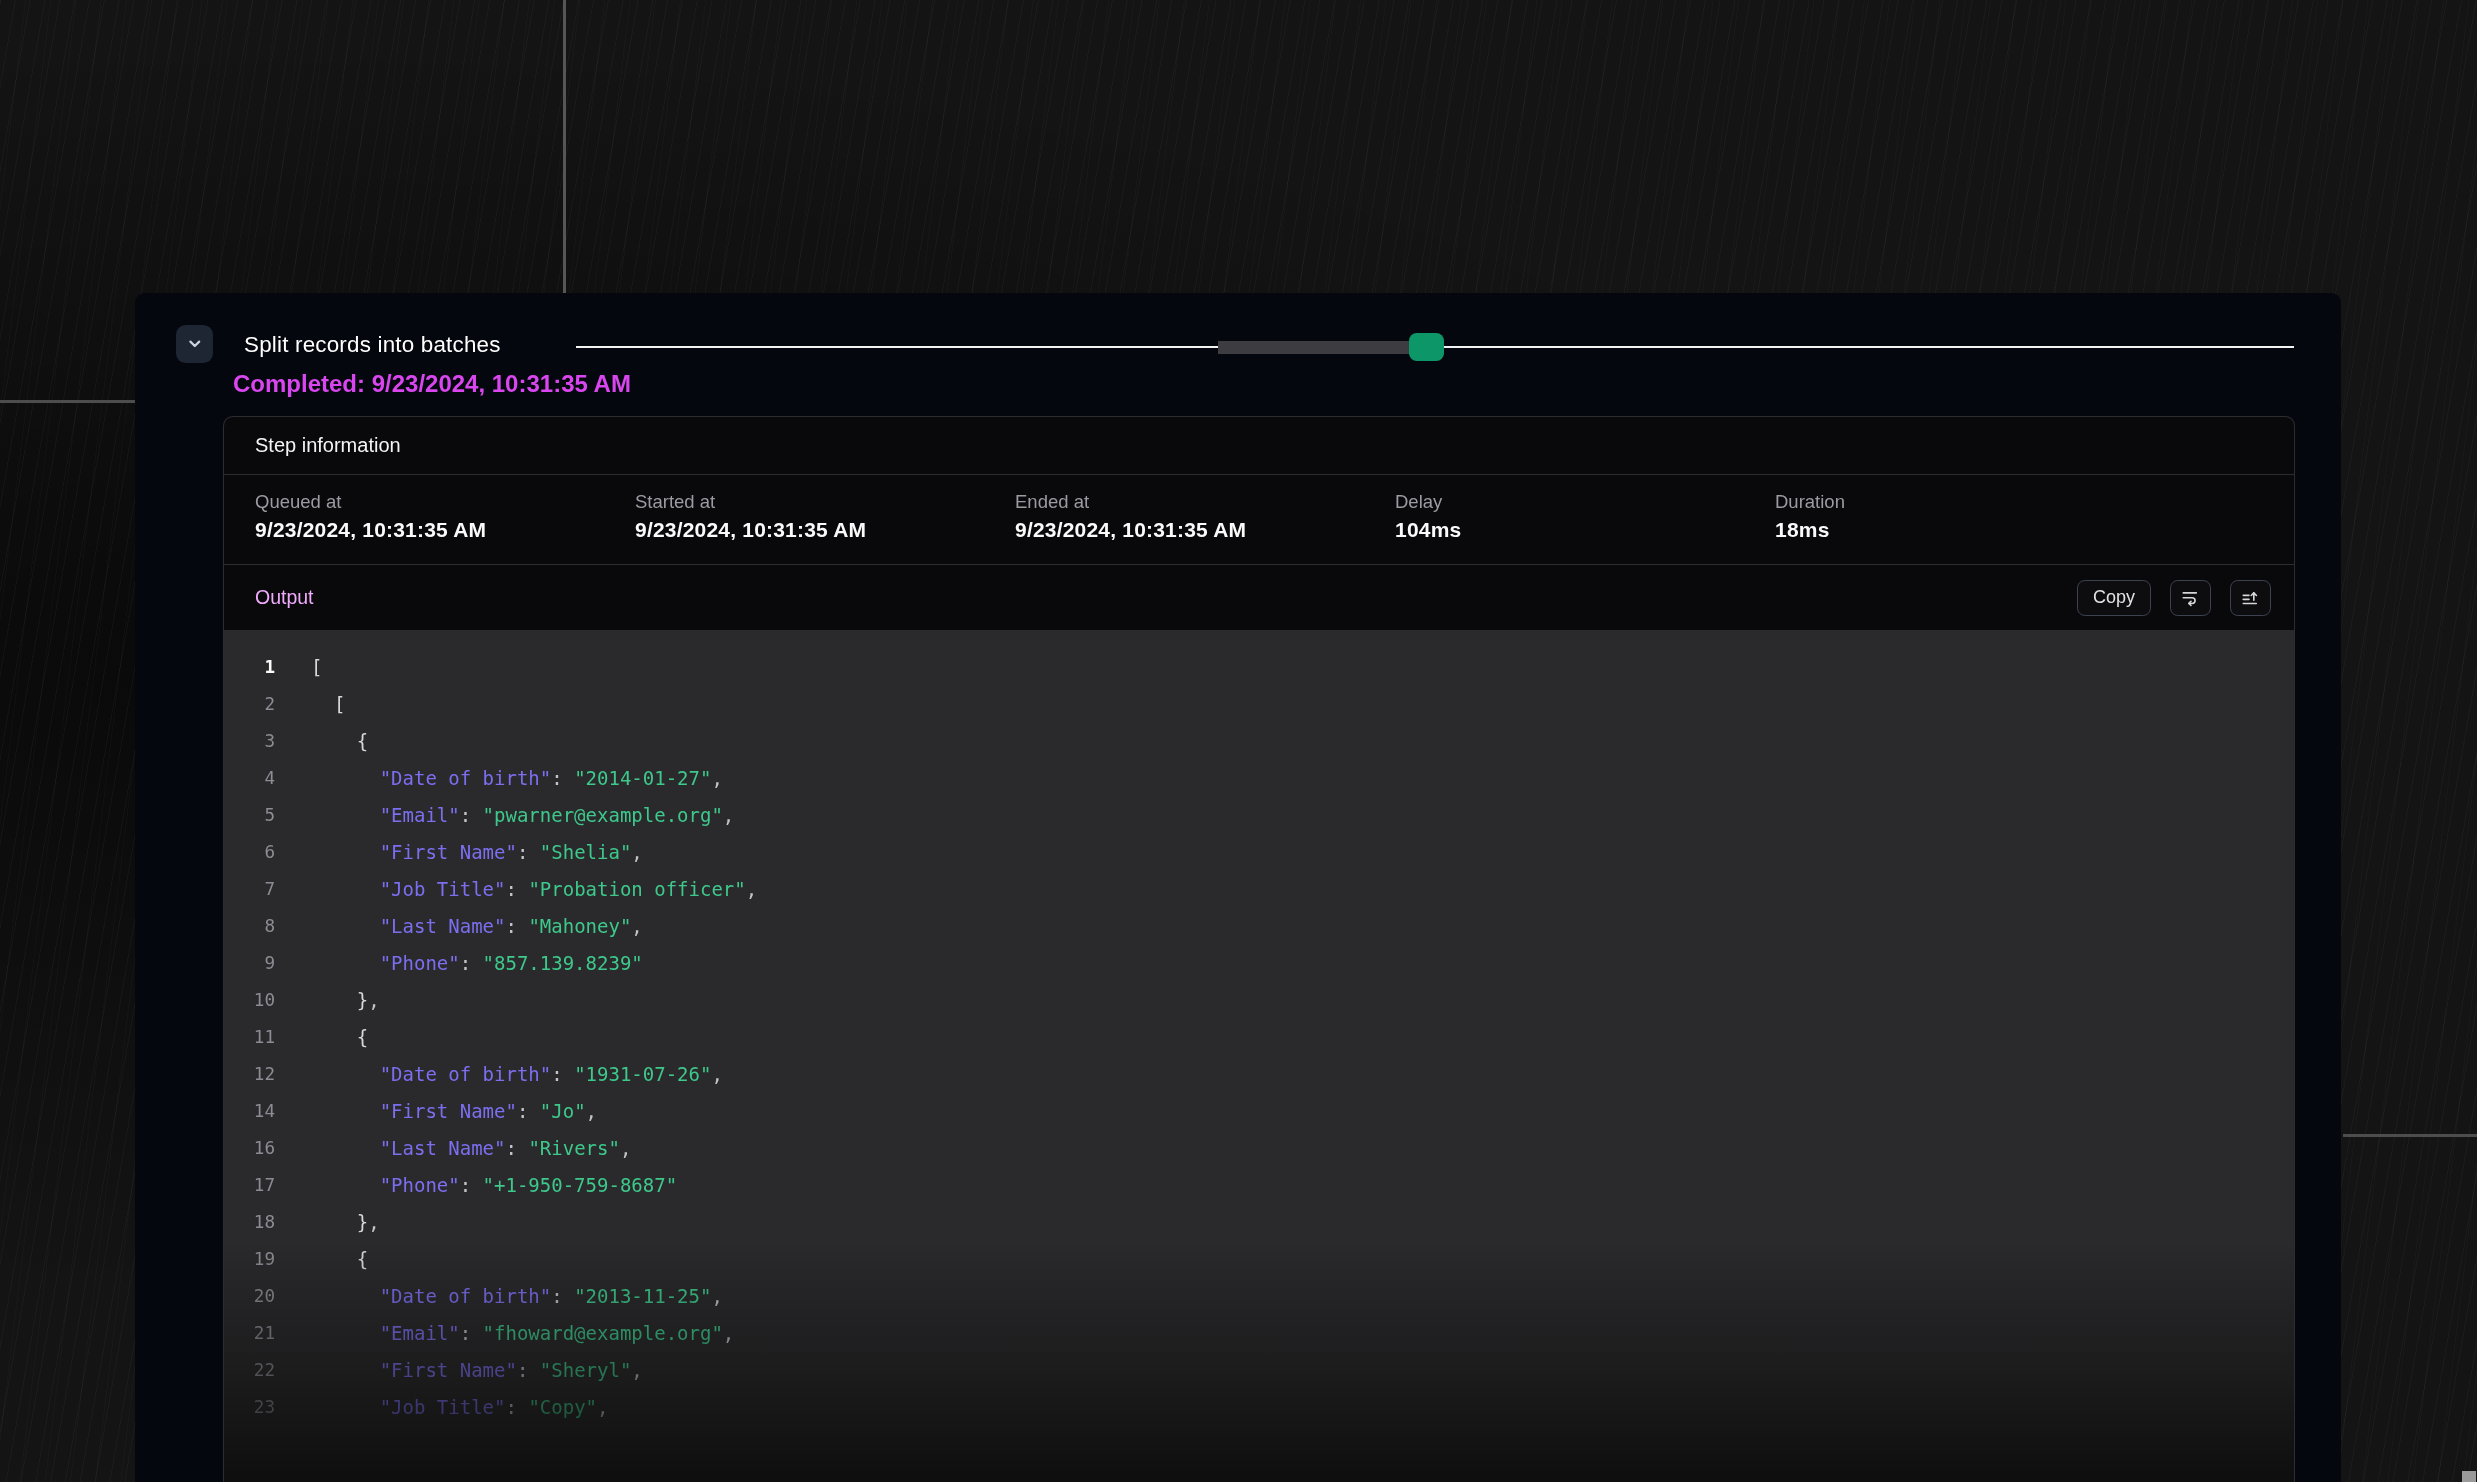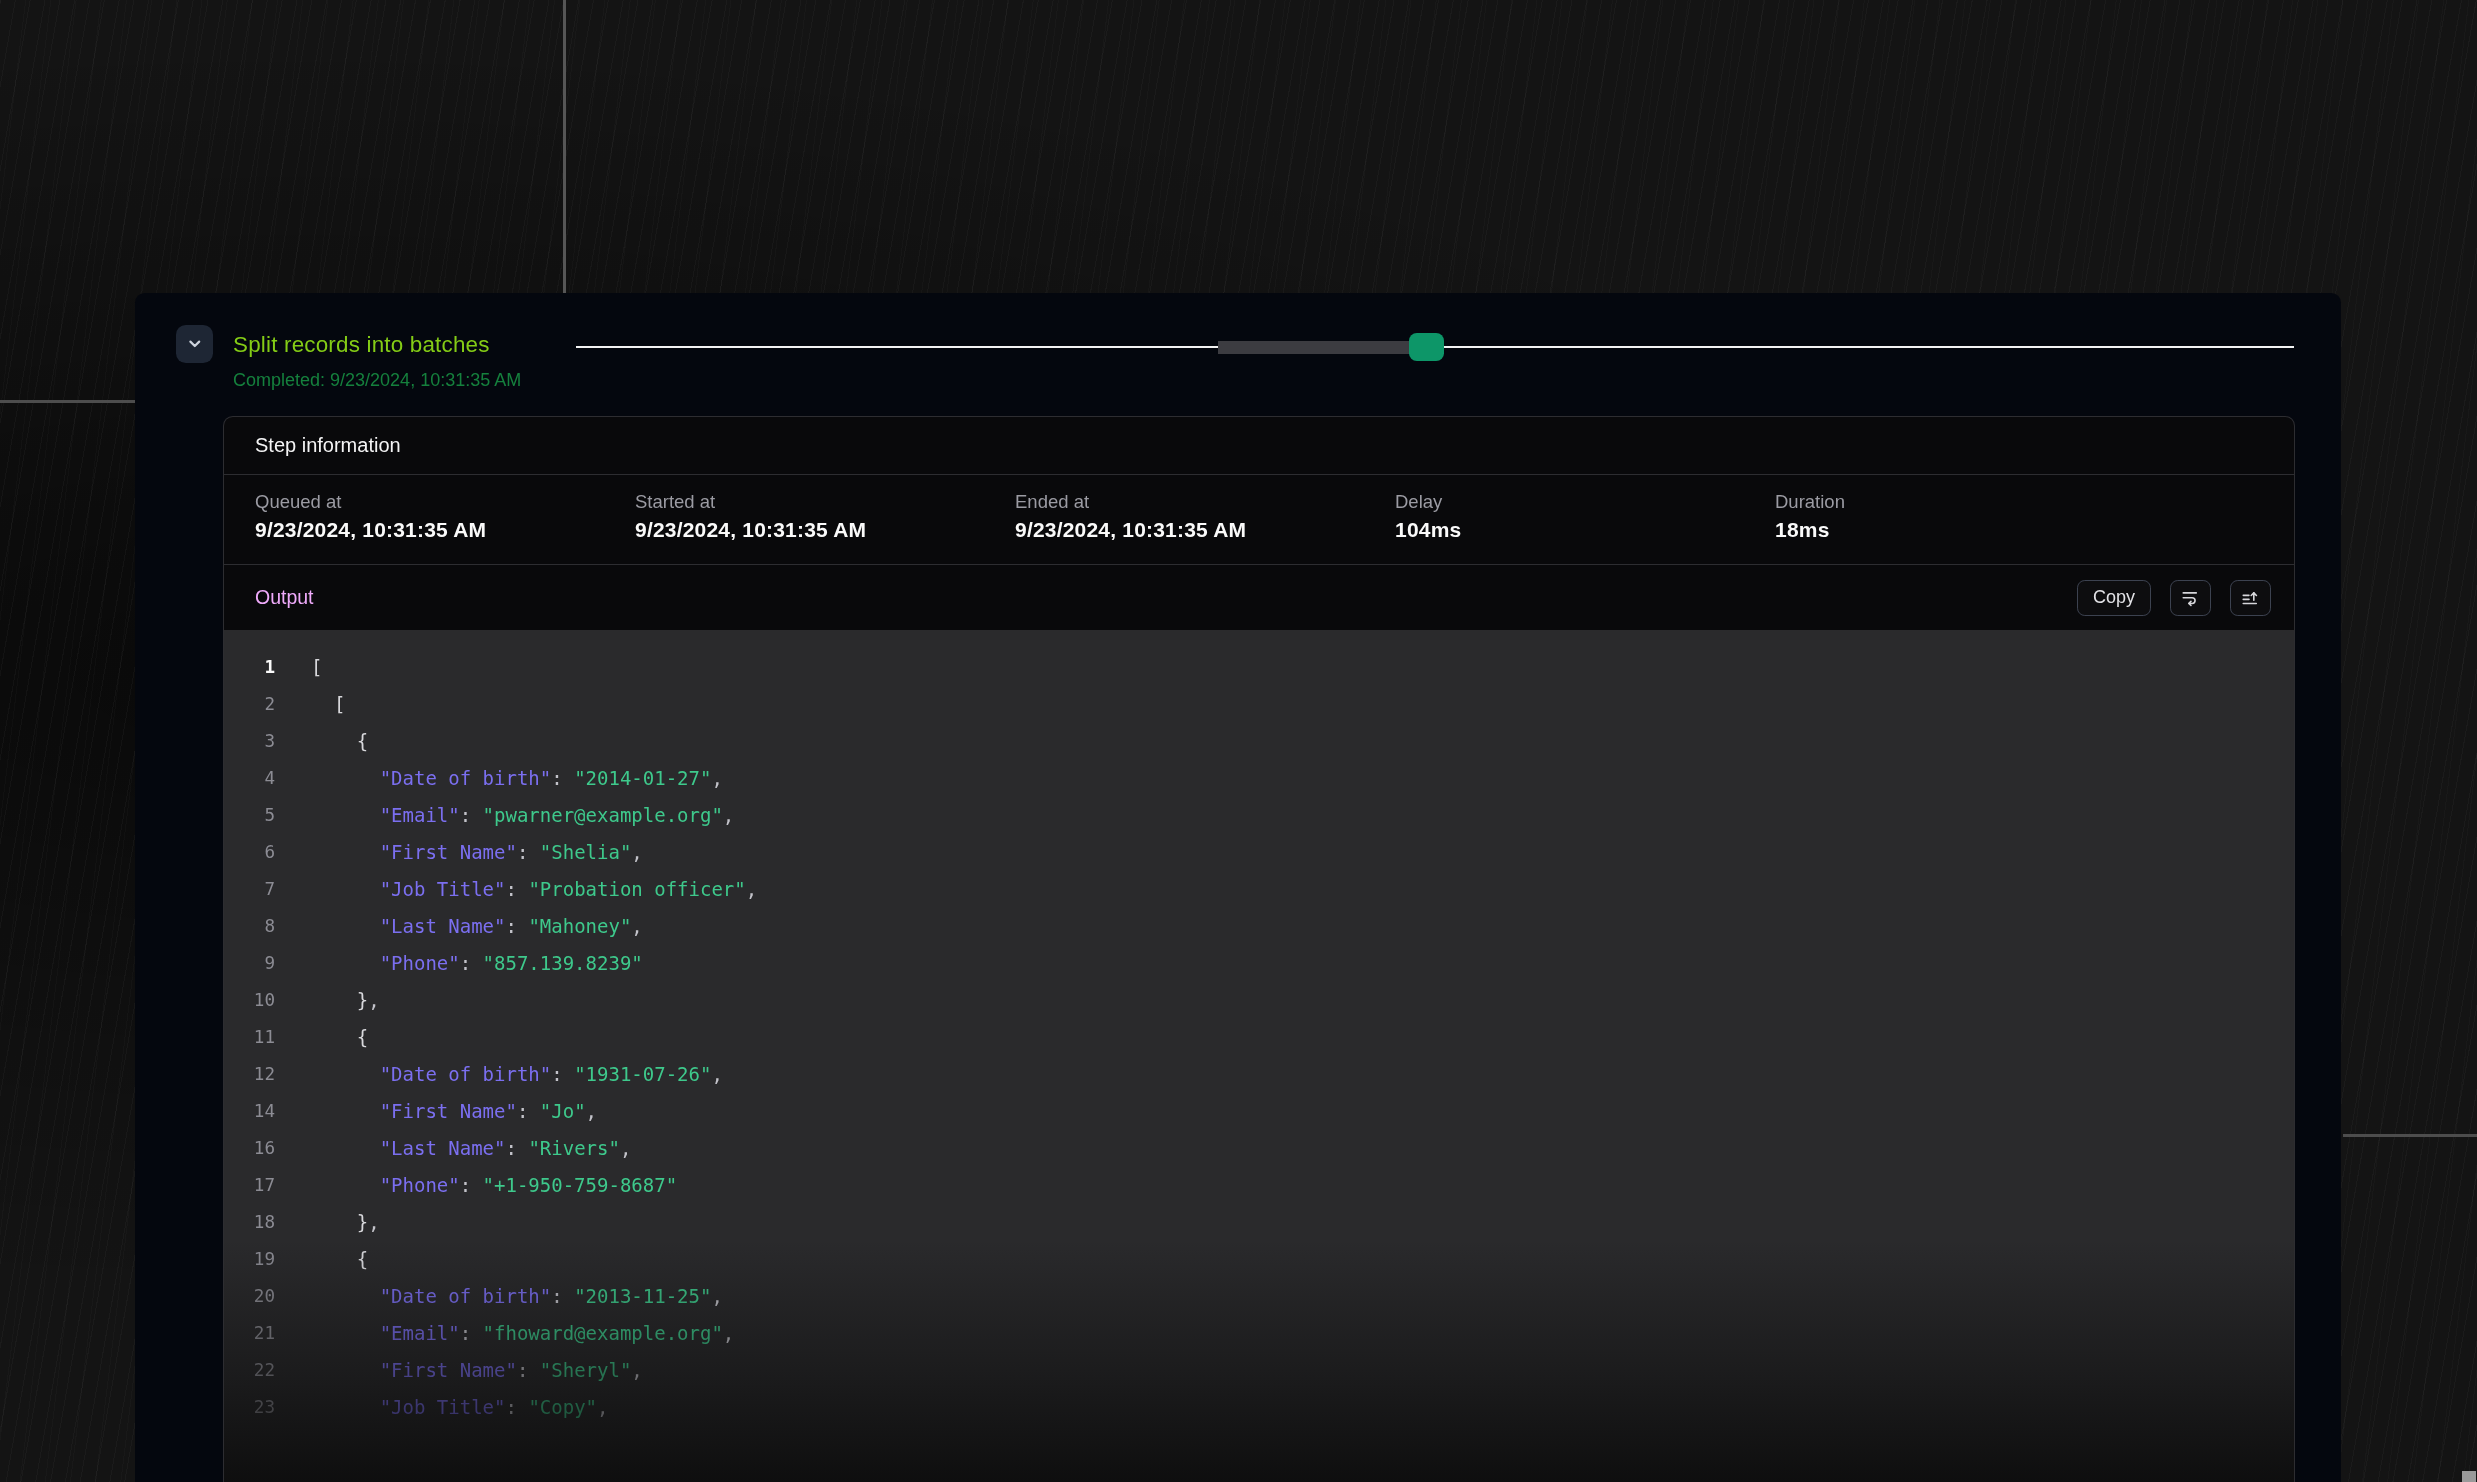--- a/index.html
+++ b/index.html
@@ -27,26 +27,26 @@
   .step-panel{
     position:absolute;left:135px;top:293px;width:2206px;height:1190px;
     background:#04070e;border-radius:9.8px 9.8px 0 0;
   }
   .collapse-btn{
     position:absolute;left:41px;top:32px;width:37px;height:38px;
     background:#1e2634;border:none;border-radius:9.8px;cursor:pointer;
     display:flex;align-items:center;justify-content:center;padding:0;
   }
   .step-title{
-    position:absolute;left:98px;top:39px;
-    font-size:22.4px;font-weight:500;color:#84cc16;letter-spacing:0.2px;
+    position:absolute;left:109px;top:39px;
+    font-size:22.4px;font-weight:500;color:#ffffff;letter-spacing:0.2px;
   }
   .step-completed{
     position:absolute;left:98px;top:77px;
-    font-size:18px;font-weight:400;color:#15803d;
+    font-size:24px;font-weight:700;color:#d946ef;
   }
   
   .tl-track{position:absolute;left:441px;top:53px;width:1718px;height:2px;background:#f2f2f2;}
   .tl-progress{position:absolute;left:1083px;top:48px;width:191px;height:12.7px;background:#3c3c41;}
   .tl-handle{position:absolute;left:1274px;top:40px;width:35px;height:28px;border-radius:7.8px;background:#0d9668;cursor:pointer;}
 
   
   .card{
     position:absolute;left:88px;top:123px;width:2072px;height:1067px;
     background:#09090b;border:1.5px solid #2d2d31;border-bottom:none;

